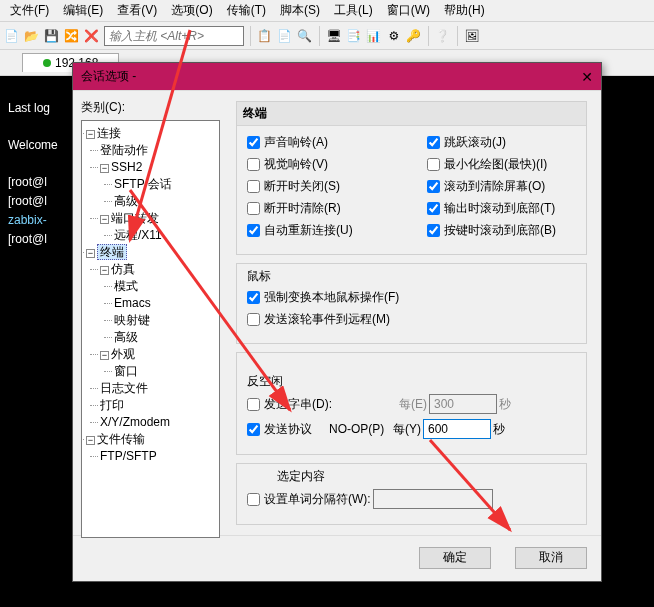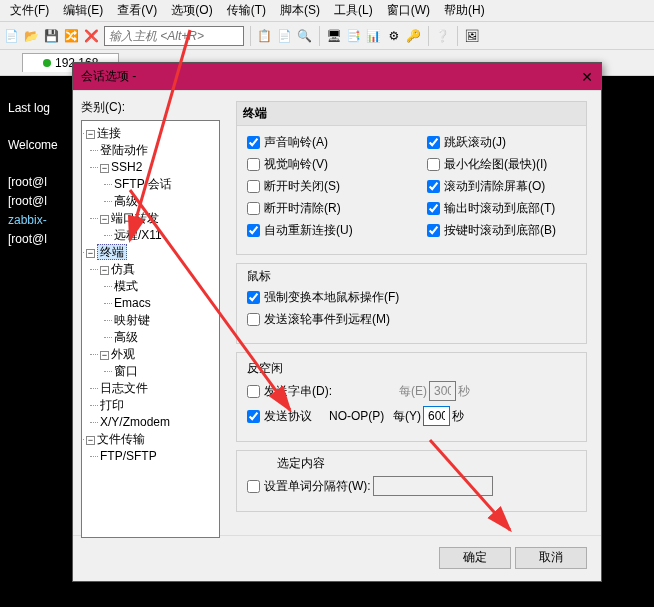--- a/index.html
+++ b/index.html
@@ -38,26 +38,26 @@
 .tree .sel { background: #cde8ff; border: 1px dotted #55a; padding: 0 2px; }
 
 .right-panel { flex: 1; padding: 10px 14px 8px 8px; overflow: hidden; }
 .gbox { border: 1px solid #d0d0d0; background: #f0f0f0; padding: 8px 10px 10px; margin-bottom: 8px; position: relative; }
 .gbox-title { background: #e4e4e4; font-weight: bold; padding: 3px 6px; margin: -8px -10px 8px -10px; border-bottom: 1px solid #d4d4d4; }
 .row { display: flex; gap: 40px; margin-bottom: 5px; }
 .chk { display: flex; align-items: center; gap: 4px; min-width: 140px; }
 .chk input { width: 13px; height: 13px; }
 .inline-row { display: flex; align-items: center; gap: 2px; margin-bottom: 5px; }
 .inline-row label { min-width: auto; }
-input[type=text].val { width: 27px; height: 20px; border: 1px solid #7a7a7a; padding: 0 4px; text-align: left; }
+input[type=text].val { width: 68px; height: 20px; border: 1px solid #7a7a7a; padding: 0 4px; text-align: left; }
 input[type=text].val.active { border: 1px solid #0078d7; }
 input[type=text].val:disabled { background: #f0f0f0; color: #888; }
 .dim { color: #888; }
 
-.dlg-foot { height: 44px; display: flex; align-items: center; justify-content: flex-end; gap: 4px; padding: 0 14px; border-top: 1px solid #ddd; }
+.dlg-foot { height: 44px; display: flex; align-items: center; justify-content: flex-end; gap: 24px; padding: 0 14px; border-top: 1px solid #ddd; }
 .dlg-foot button { width: 72px; height: 22px; background: #e1e1e1; border: 1px solid #adadad; cursor: default; }
 
 svg.arrow { position: absolute; pointer-events: none; }
 </style>
 </head>
 <body>
 
 <div class="menubar">
   <span>文件(F)</span>
   <span>编辑(E)</span>
@@ -230,21 +230,21 @@
             </label>
           </div>
         <div class="row">
             <label class="chk">
               <input type="checkbox" style="">
               <span>发送滚轮事件到远程(M)</span>
             </label>
           </div>
       </div>
 
-      <div class="gbox" style="padding-top:7px;">
+      <div class="gbox" style="padding-top:20px;">
         <div style="margin-bottom:4px;">反空闲</div>
         <div class="inline-row">
           <label class="chk" style="min-width:150px;">
               <input type="checkbox" style="">
               <span>发送字串(D):</span>
             </label>
           <span class="dim">每(E)</span>
           <input type="text" class="val" disabled="" value="300" style="">
           <span class="dim">秒</span>
         </div>

